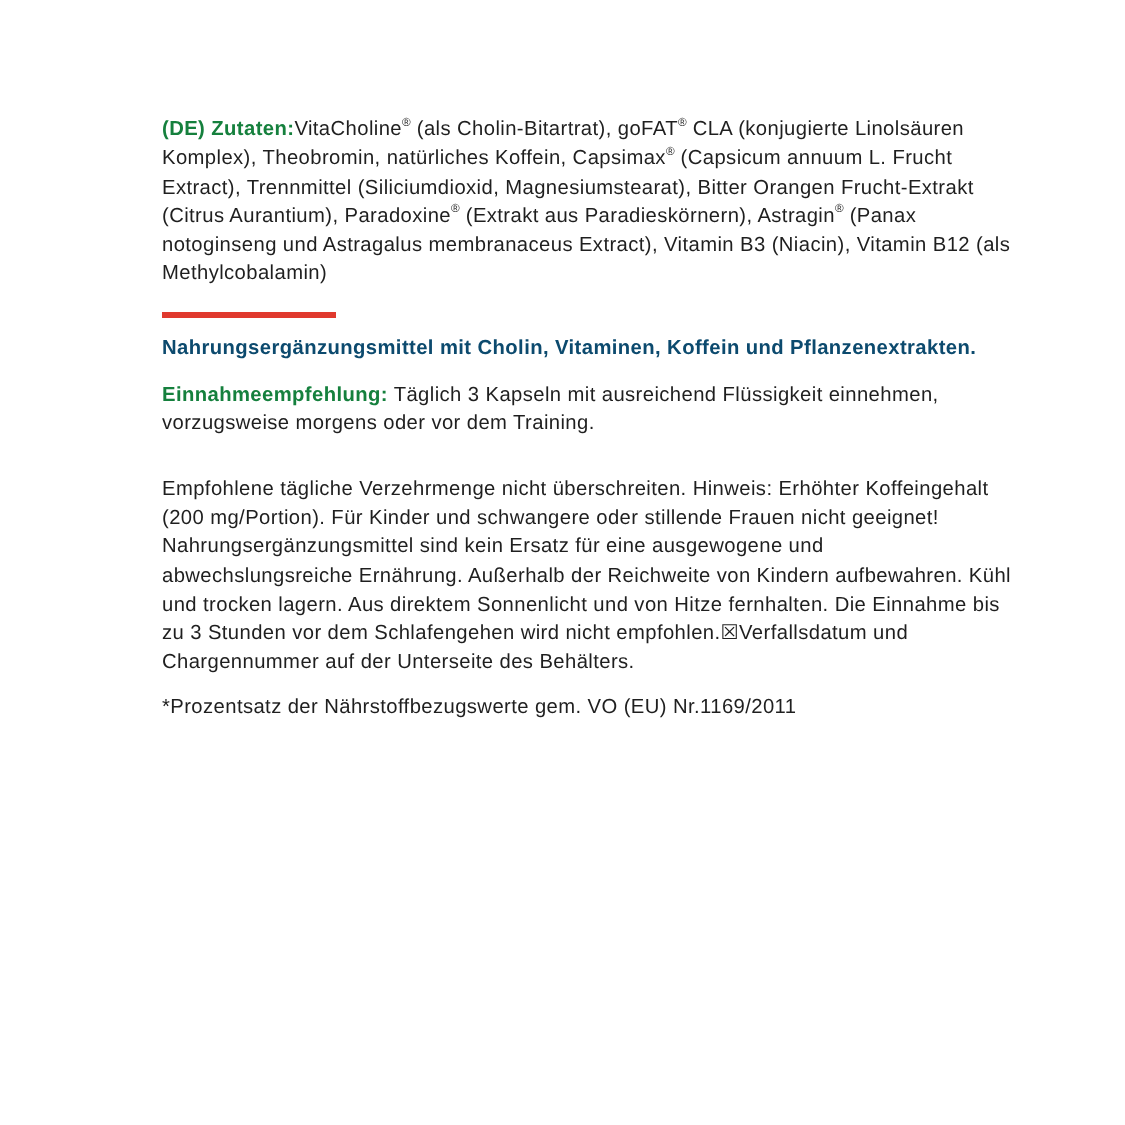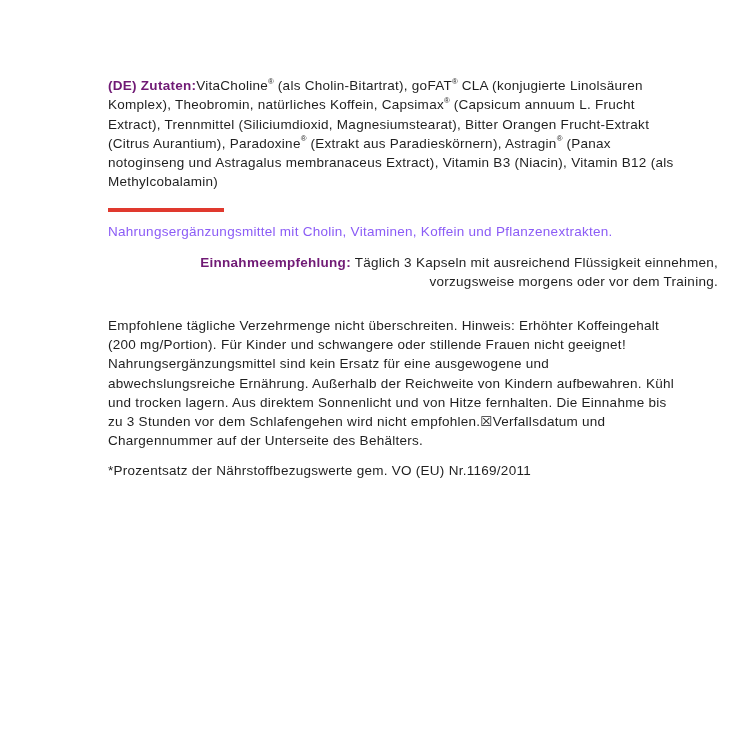--- a/index.html
+++ b/index.html
@@ -23,35 +23,35 @@
   .para {
     margin: 0;
     font-size: 13.5px;
     line-height: 19.3px;
     letter-spacing: 0.02em;
     white-space: pre-line;
     color: #1f1f1f;
   }
   .bold-prefix {
     font-weight: 700;
-    color: #701a75;
+    color: #15803d;
   }
   .bold-para {
-    font-weight: 400;
-    color: #8b5cf6;
+    font-weight: 700;
+    color: #0c4a6e;
   }
   .divider {
     width: 116px;
     height: 4px;
     border: none;
     margin: 16px 0 10px 0;
   }
   .ingredients { margin-bottom: 0; }
   .statement   { margin-bottom: 12px; }
-  .dosage      { margin-bottom: 8px; text-align: right; }
+  .dosage      { margin-bottom: 8px; }
   .warning     { margin-bottom: 10px; margin-top: 24px; }
   .footnote    { margin-bottom: 0; }
   sup.reg {
     font-size: 0.58em;
     line-height: 0;
     position: relative;
     top: -0.12em;
     vertical-align: super;
     letter-spacing: 0;
   }

